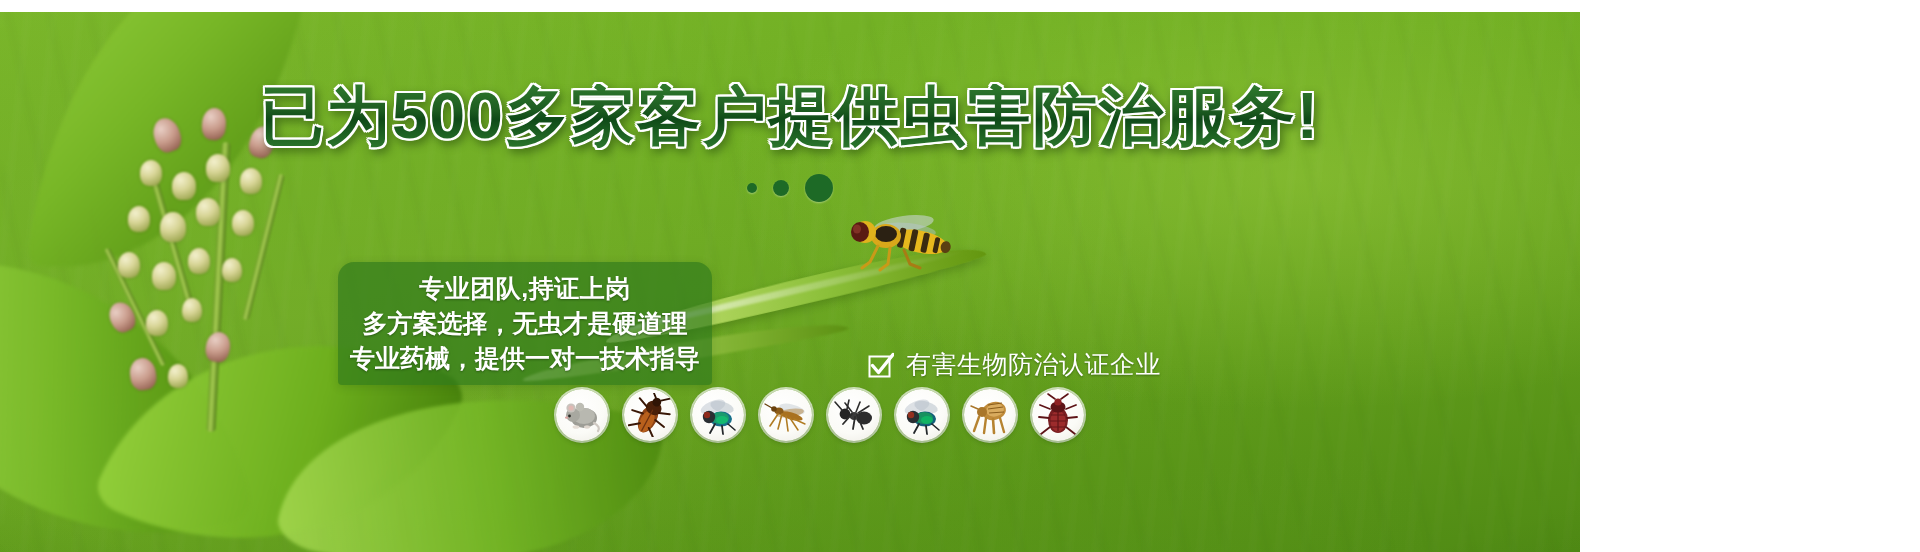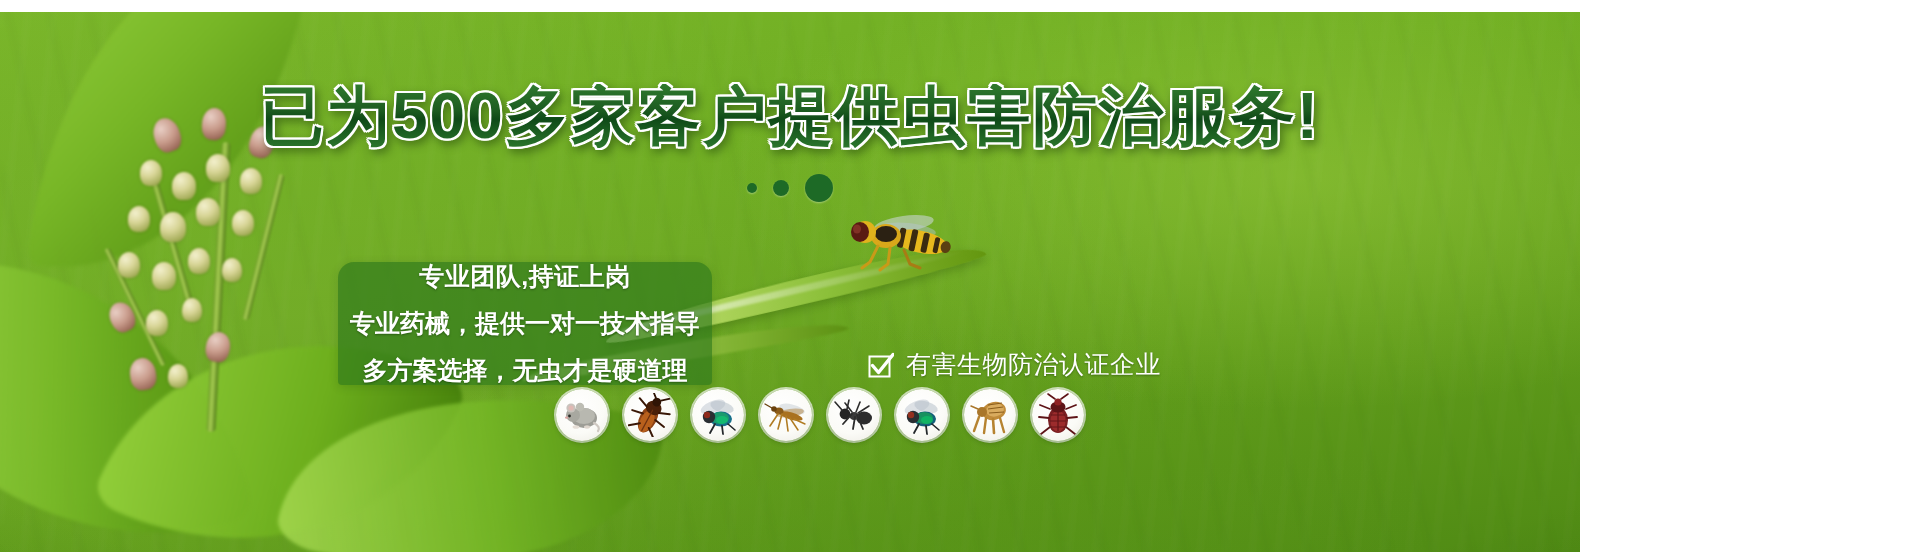--- a/index.html
+++ b/index.html
@@ -193,21 +193,21 @@
     background: rgba(46,120,28,0.66);
     border-radius: 16px 16px 4px 4px;
     box-shadow: 0 2px 10px rgba(20,50,5,.16);
   }
   .panel-lines {
     position: absolute;
     left: 338px; top: 250px;
     width: 374px; height: 123px;
     display: flex;
     flex-direction: column;
-    justify-content: space-between;
+    justify-content: center;
     align-items: center;
     gap: 6px;
   }
   .panel-lines .pl {
     color: #ffffff;
     font-weight: 700;
     white-space: nowrap;
     text-shadow: 0 1px 2px rgba(15,45,5,.5);
     line-height: 1.15;
   }
@@ -346,22 +346,22 @@
 
   <div class="dots">
     <span class="d d1"></span>
     <span class="d d2"></span>
     <span class="d d3"></span>
   </div>
 
   <div class="panel"></div>
   <div class="panel-lines">
     <div class="pl pl-1">专业团队,持证上岗</div>
+    <div class="pl pl-2">多方案选择，无虫才是硬道理</div>
     <div class="pl pl-3">专业药械，提供一对一技术指导</div>
-    <div class="pl pl-2">多方案选择，无虫才是硬道理</div>
   </div>
 
   <div class="checklist">
     <div class="check-row">
       <span class="check-box">
         <svg viewBox="0 0 26 26" xmlns="http://www.w3.org/2000/svg">
           <rect x="1.5" y="4.5" width="20" height="20" fill="none" stroke="#ffffff" stroke-width="2"></rect>
           <path d="M4.5 13.5 L10.5 20.5 L25 2.5" fill="none" stroke="#ffffff" stroke-width="3.4" stroke-linecap="round" stroke-linejoin="round"></path>
         </svg>
       </span>

